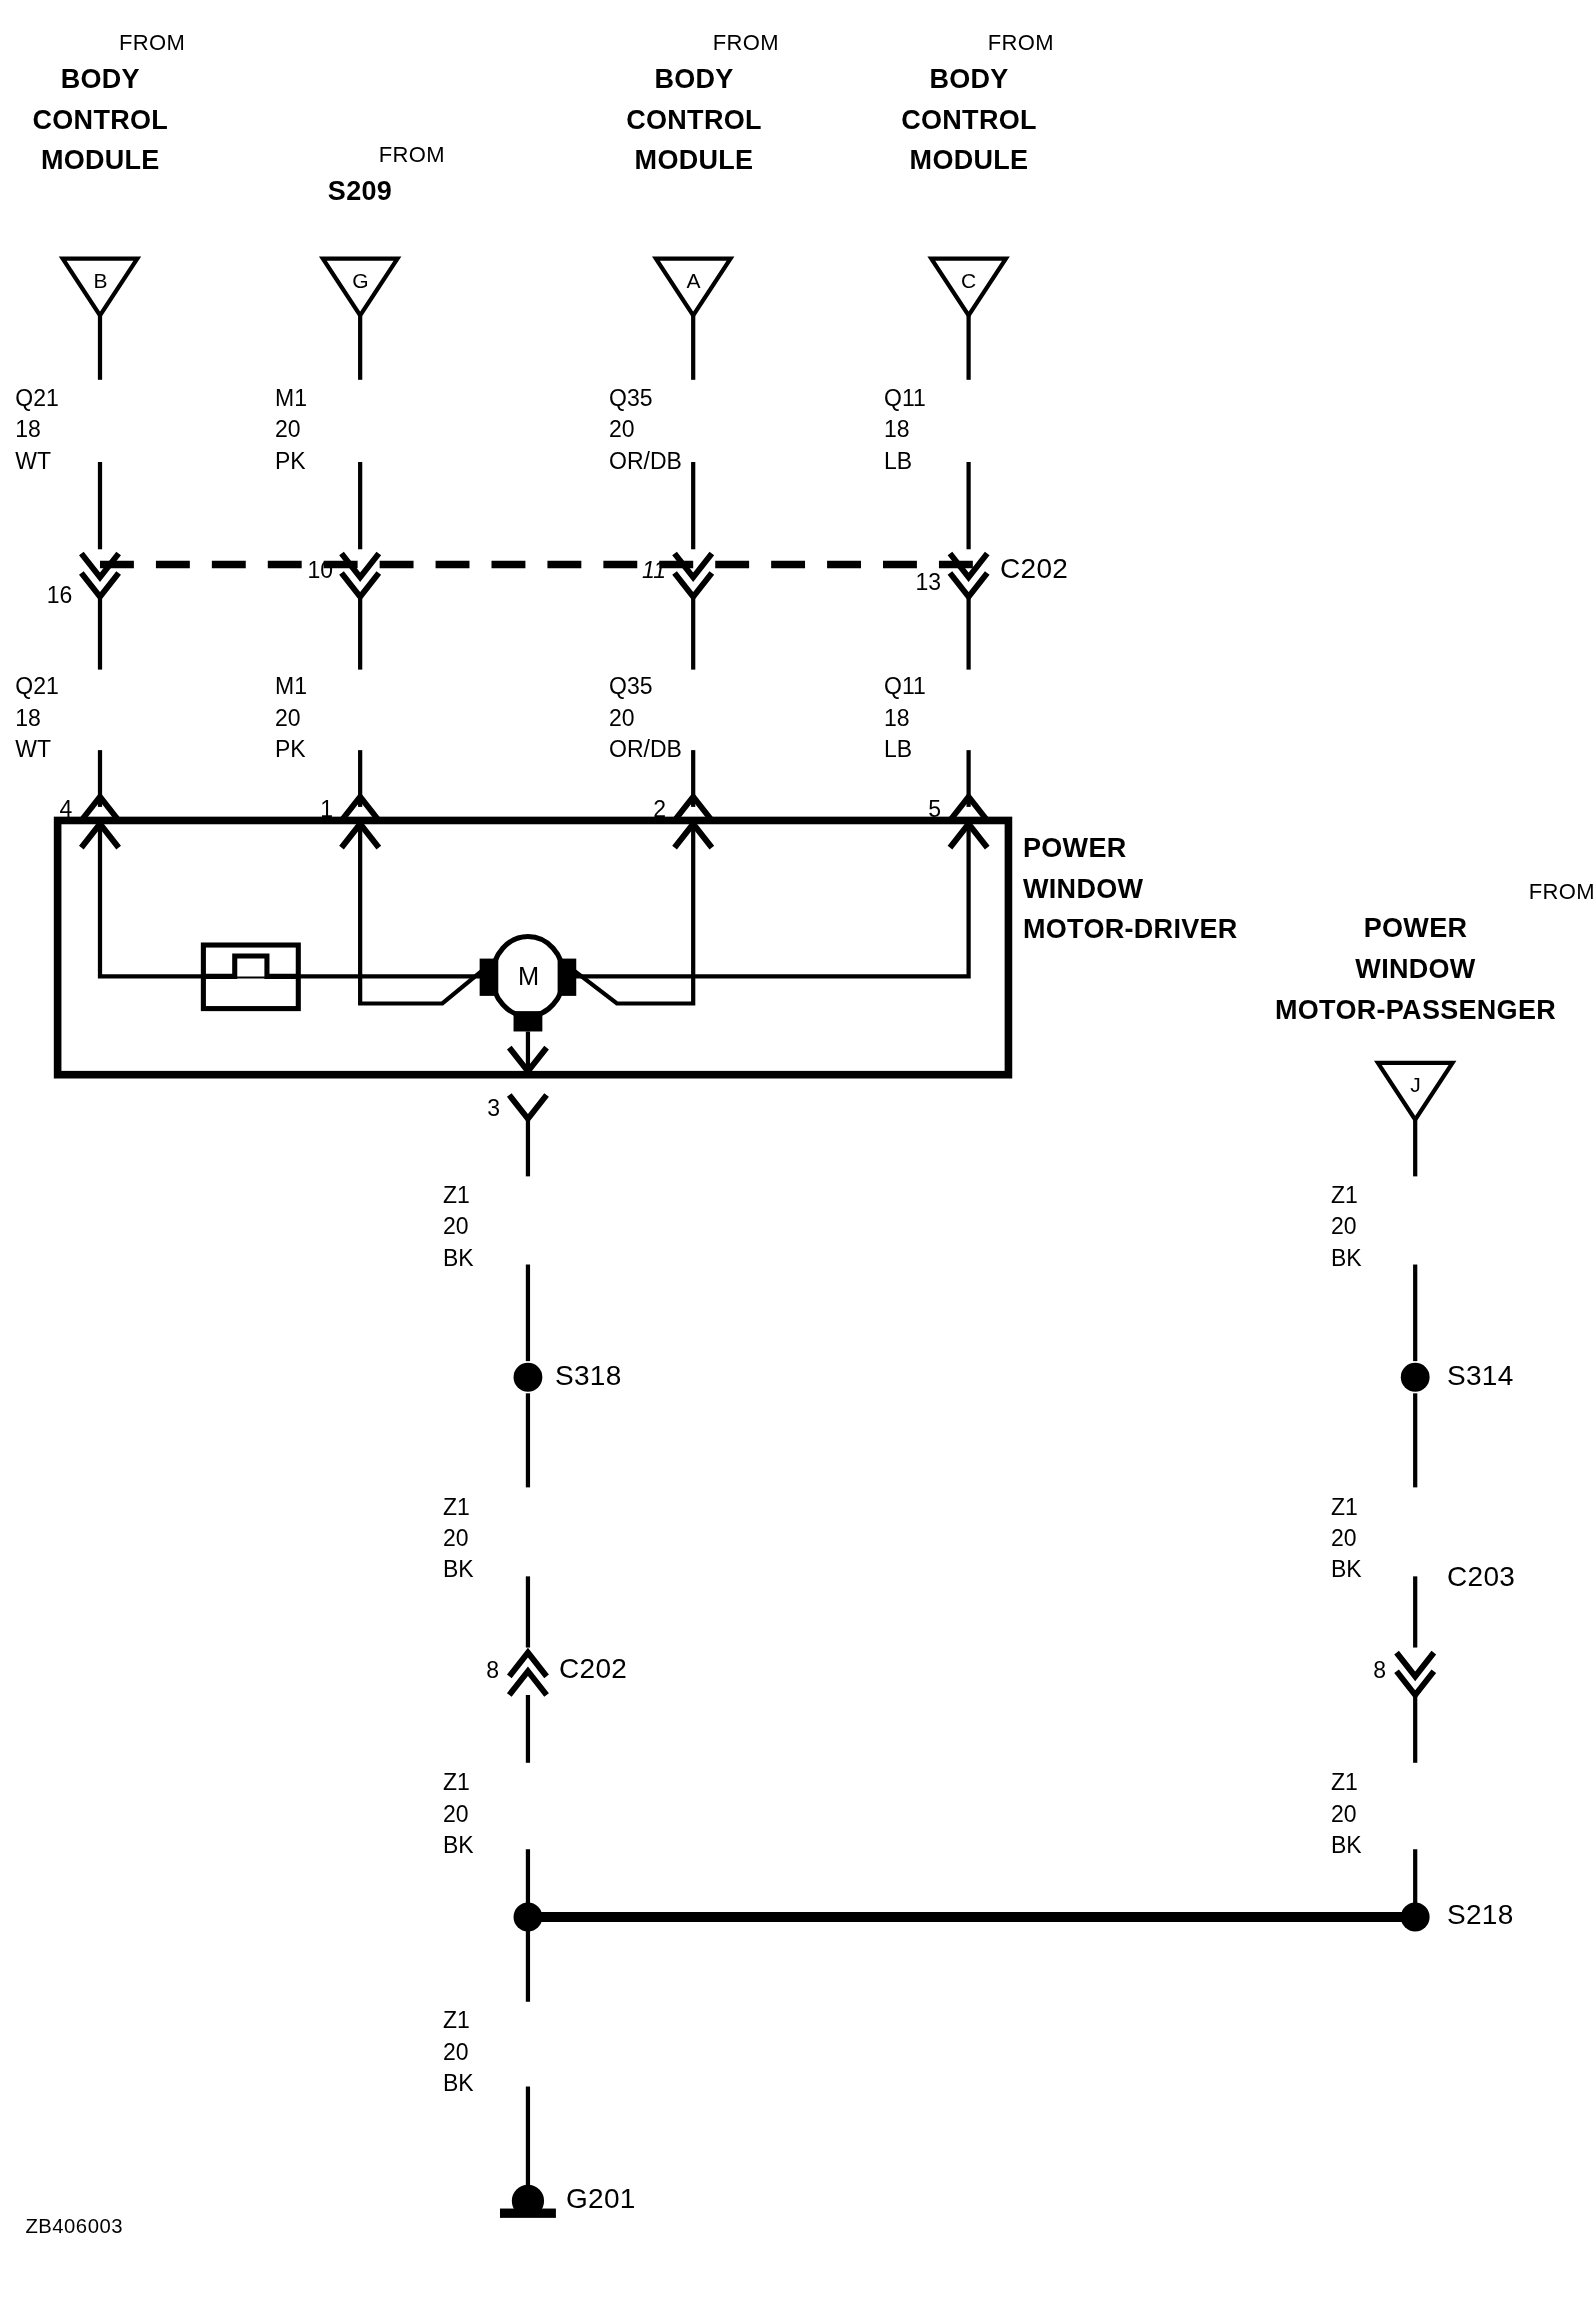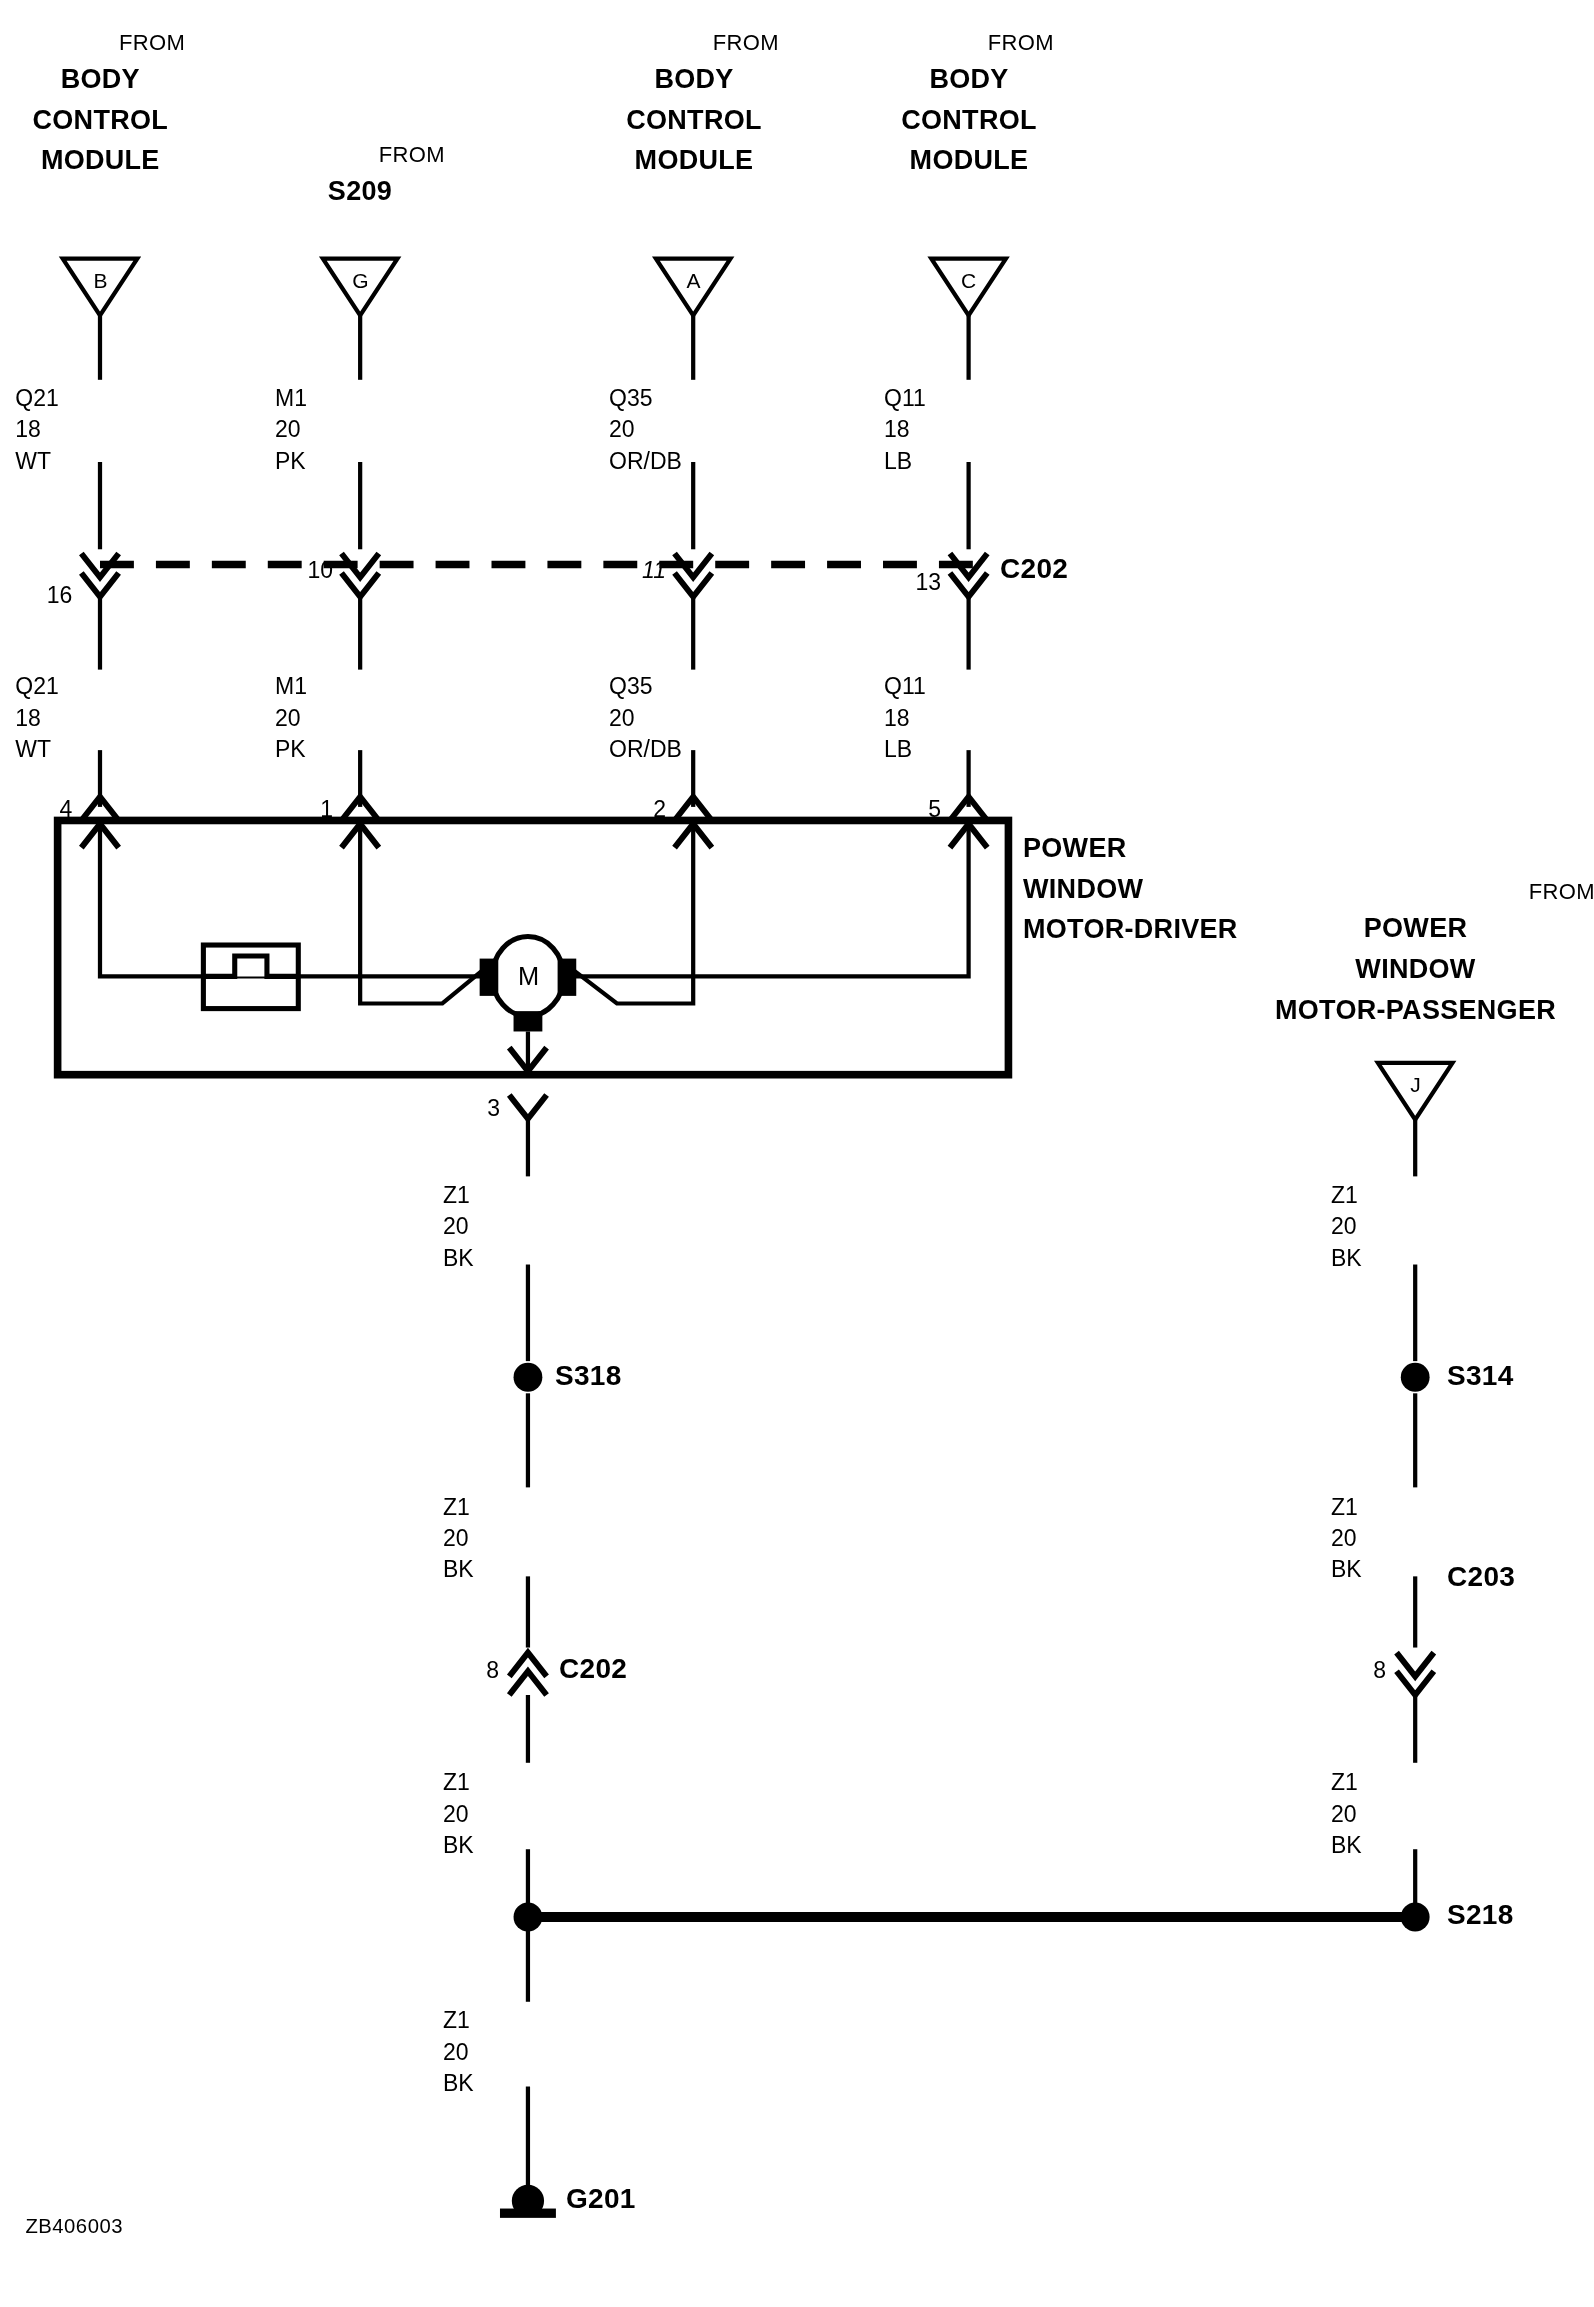--- a/index.html
+++ b/index.html
@@ -46,21 +46,21 @@
   }
   
   .pin {
     font-size: 23px;
     font-weight: normal;
     text-align: right;
   }
   
   .refbold {
     font-size: 28px;
-    font-weight: bold;
+    font-weight: normal;
     letter-spacing: 0.3px;
   }
   
   .trilet {
     font-size: 21px;
     font-weight: normal;
     text-align: center;
   }
   
   .pageid {

